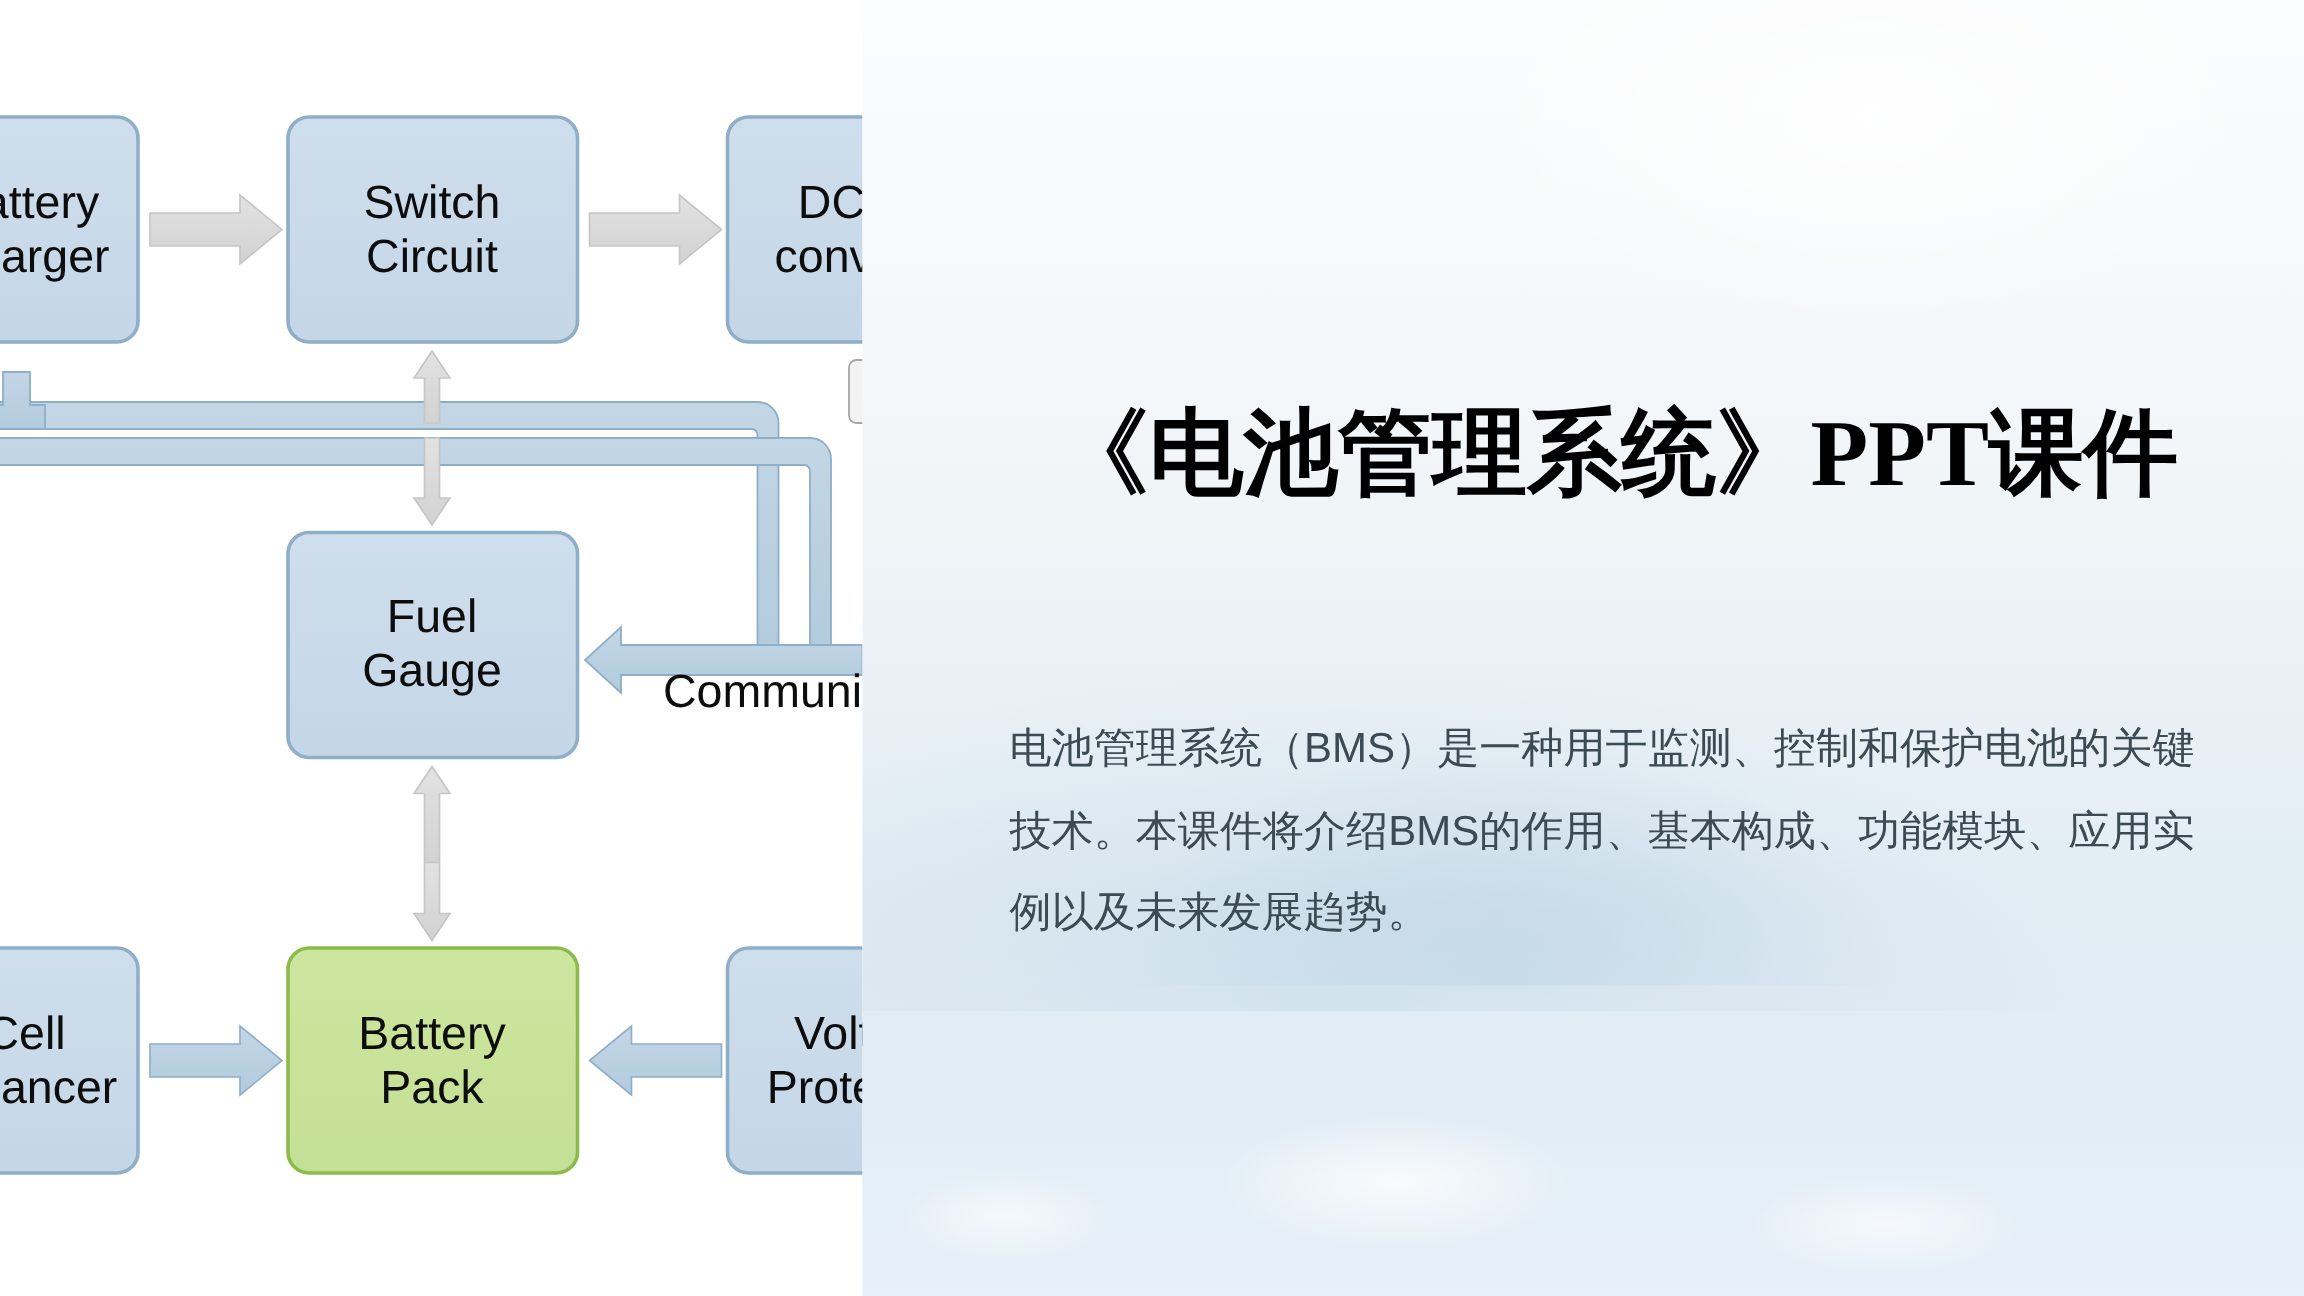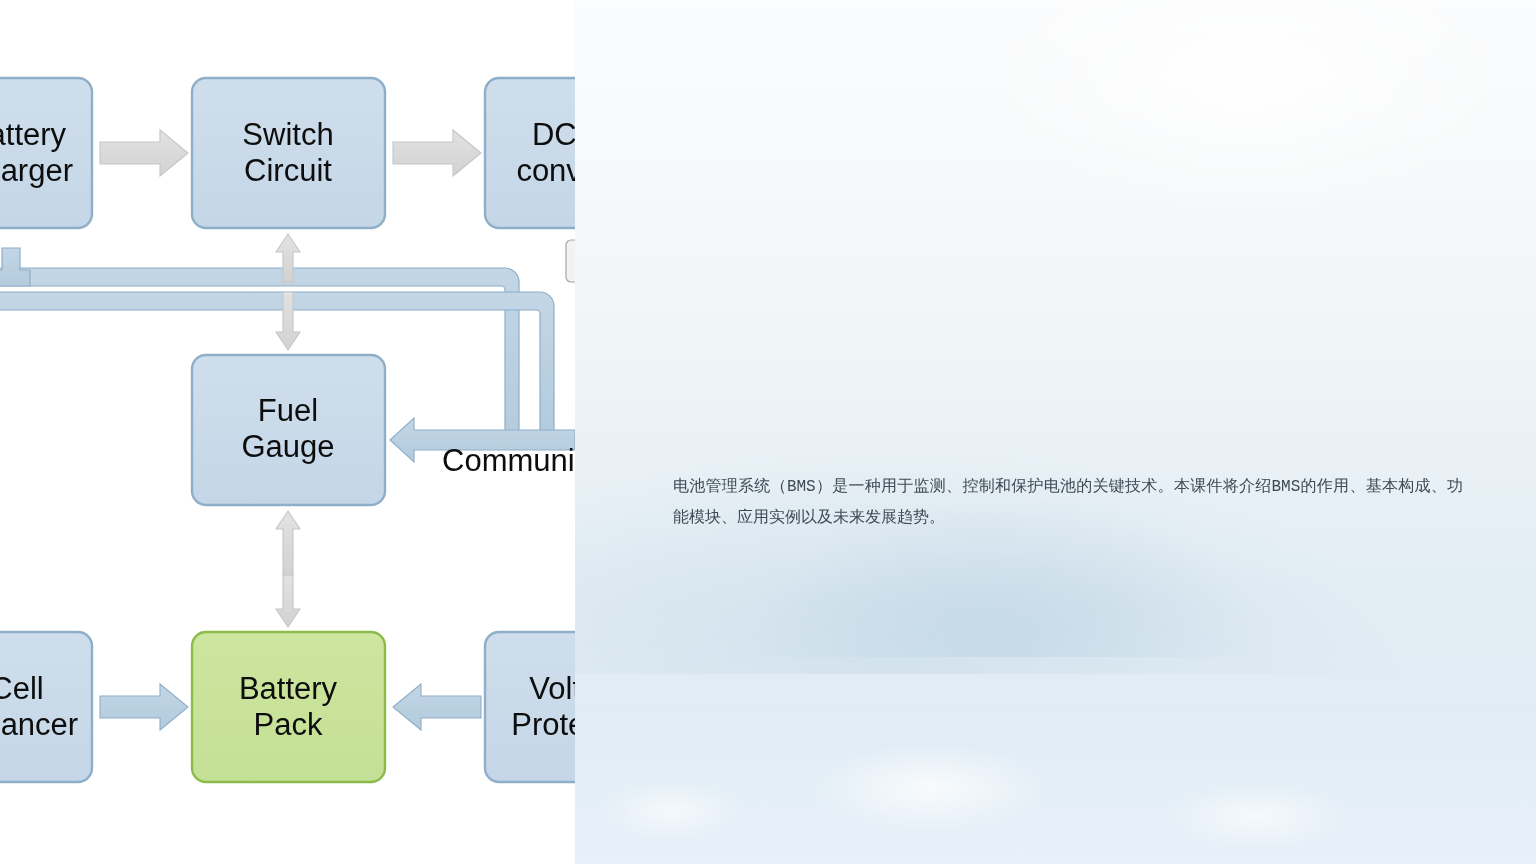--- a/index.html
+++ b/index.html
@@ -137,22 +137,22 @@
     text-indent: 30px;
     letter-spacing: 0px;
     white-space: normal;
   }
   #slide-body {
     position: absolute;
     left: 98px;
     top: 472px;
     width: 790px;
     margin: 0;
-    font-family: Liberation Mono, monospace;
-    font-size: 16px;
+    font-family: Liberation Sans, sans-serif;
+    font-size: 28px;
     line-height: 1.95;
     color: #3c4a54;
     text-align: justify;
   }
 </style>
 </head>
 <body>
 
 <div id="page">
 
@@ -277,17 +277,20 @@
 
   <div id="right-panel">
     <div id="glow-top"></div>
     <div id="mist-a"></div>
     <div id="mist-b"></div>
     <div id="mist-c"></div>
     <div id="cloud-c"></div>
     <div id="cloud-a"></div>
     <div id="cloud-b"></div>
 
+    <div id="title-block">
+      <h1 id="slide-title">《电池管理系统》PPT课件</h1>
+    </div>
 
     <p id="slide-body">电池管理系统（BMS）是一种用于监测、控制和保护电池的关键技术。本课件将介绍BMS的作用、基本构成、功能模块、应用实例以及未来发展趋势。</p>
   </div>
 
 </div>
 
 </body></html>

